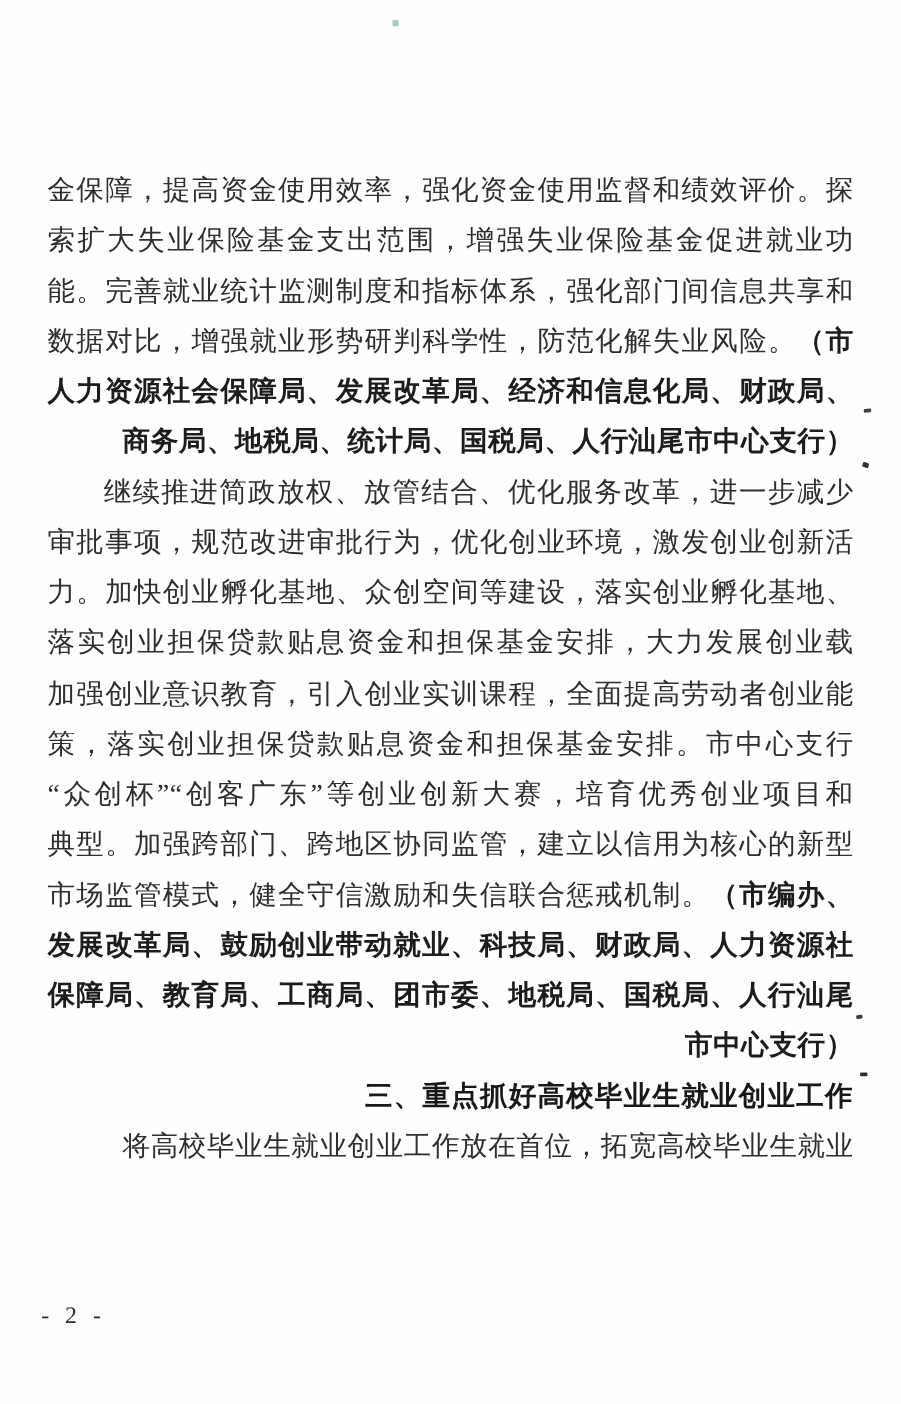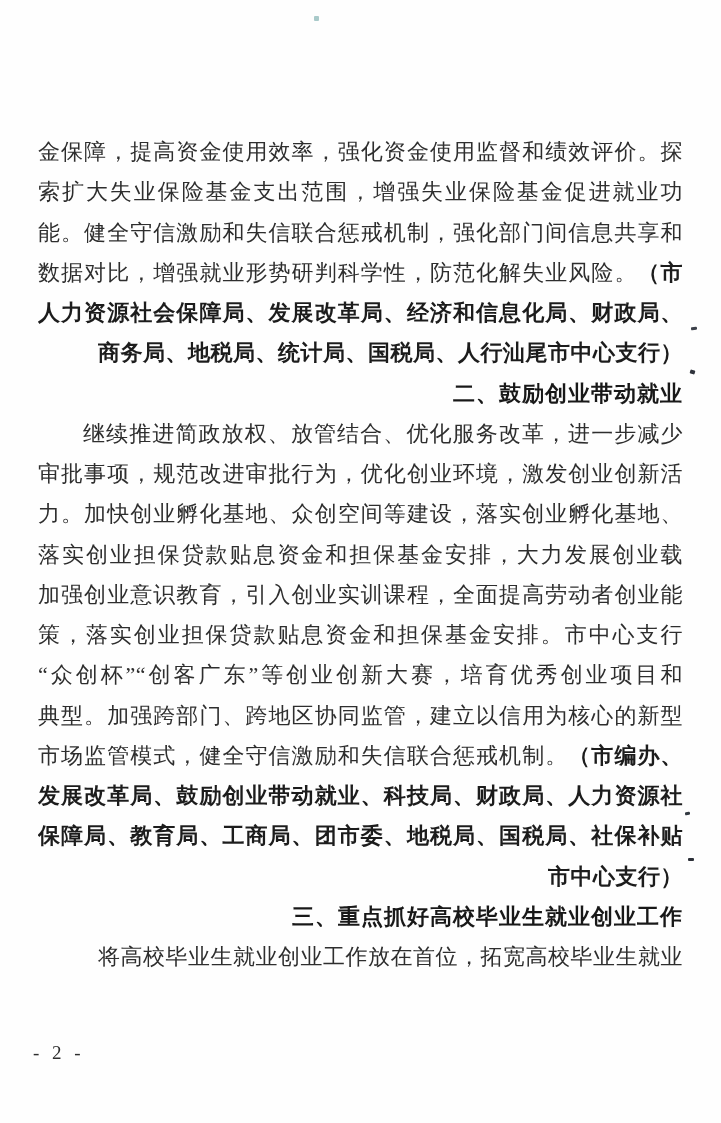--- a/index.html
+++ b/index.html
@@ -65,36 +65,35 @@
   .speck-r4     { left: 688px; top: 858px; width: 6px; height: 3px; background: #2c3038; }
 </style>
 </head>
 <body>
 
 <div class="page">
 
   <div class="text-block">
       <div class="line j"><span class="seg">金保障，提高资金使用效率，强化资金使用监督和绩效评价。探</span></div>
       <div class="line j"><span class="seg">索扩大失业保险基金支出范围，增强失业保险基金促进就业功</span></div>
-      <div class="line j"><span class="seg">能。健全守信激励和失信联合惩戒机制，强化部门间信息共享和</span></div>
+      <div class="line j"><span class="seg">能。完善就业统计监测制度和指标体系，强化部门间信息共享和</span></div>
       <div class="line j"><span class="seg">数据对比，增强就业形势研判科学性，防范化解失业风险。</span><span class="seg b">（市</span></div>
       <div class="line j"><span class="seg b">人力资源社会保障局、发展改革局、经济和信息化局、财政局、</span></div>
       <div class="line"><span class="seg b">商务局、地税局、统计局、国税局、人行汕尾市中心支行）</span></div>
-      <div class="line ind hd"><span class="seg b">二、鼓励创业带动就业</span></div>
       <div class="line j ind"><span class="seg">继续推进简政放权、放管结合、优化服务改革，进一步减少</span></div>
       <div class="line j"><span class="seg">审批事项，规范改进审批行为，优化创业环境，激发创业创新活</span></div>
       <div class="line j"><span class="seg">力。加快创业孵化基地、众创空间等建设，落实创业孵化基地、</span></div>
       <div class="line j"><span class="seg">落实创业担保贷款贴息资金和担保基金安排，大力发展创业载体。</span></div>
       <div class="line j"><span class="seg">加强创业意识教育，引入创业实训课程，全面提高劳动者创业能</span></div>
       <div class="line j"><span class="seg">策，落实创业担保贷款贴息资金和担保基金安排。市中心支行</span></div>
       <div class="line j"><span class="seg">“众创杯”“创客广东”等创业创新大赛，培育优秀创业项目和</span></div>
       <div class="line j"><span class="seg">典型。加强跨部门、跨地区协同监管，建立以信用为核心的新型</span></div>
       <div class="line j"><span class="seg">市场监管模式，健全守信激励和失信联合惩戒机制。</span><span class="seg b">（市编办、</span></div>
       <div class="line j"><span class="seg b">发展改革局、鼓励创业带动就业、科技局、财政局、人力资源社会</span></div>
-      <div class="line j"><span class="seg b">保障局、教育局、工商局、团市委、地税局、国税局、社保补贴</span></div>
+      <div class="line j"><span class="seg b">保障局、教育局、工商局、团市委、地税局、国税局、人行汕尾</span></div>
       <div class="line"><span class="seg b">市中心支行）</span></div>
       <div class="line ind hd"><span class="seg b">三、重点抓好高校毕业生就业创业工作</span></div>
       <div class="line ind"><span class="seg">将高校毕业生就业创业工作放在首位，拓宽高校毕业生就业</span></div>
     </div>
 
   <div class="page-number">- 2 -</div>
 
   <div class="speck speck-teal"></div>
   <div class="speck speck-r1"></div>
   <div class="speck speck-r2"></div>

